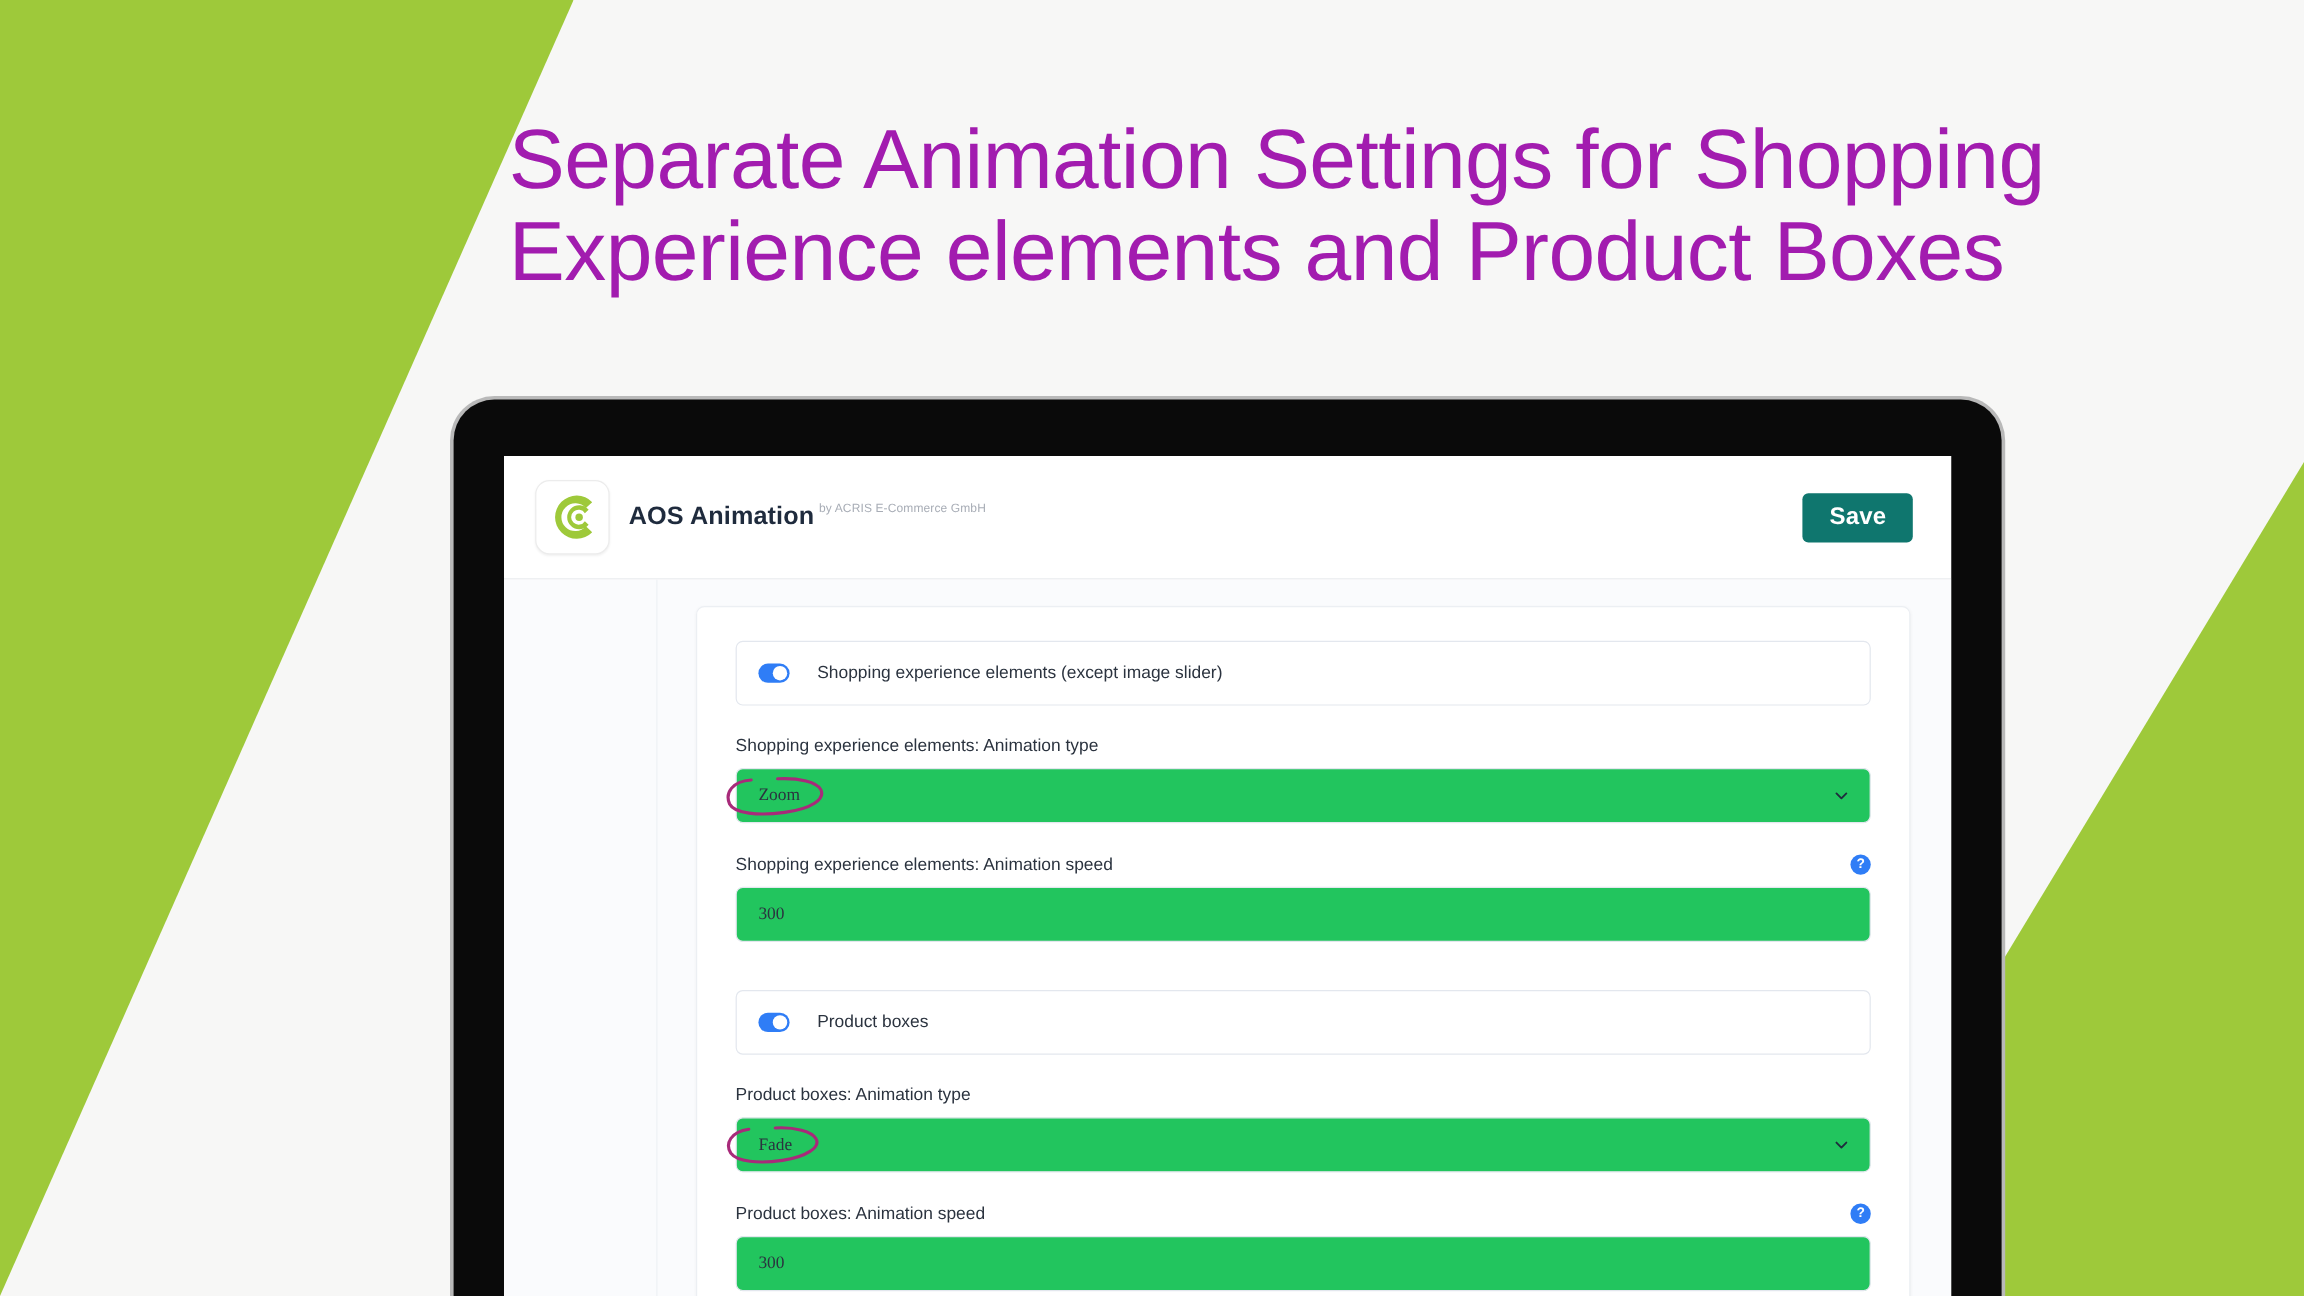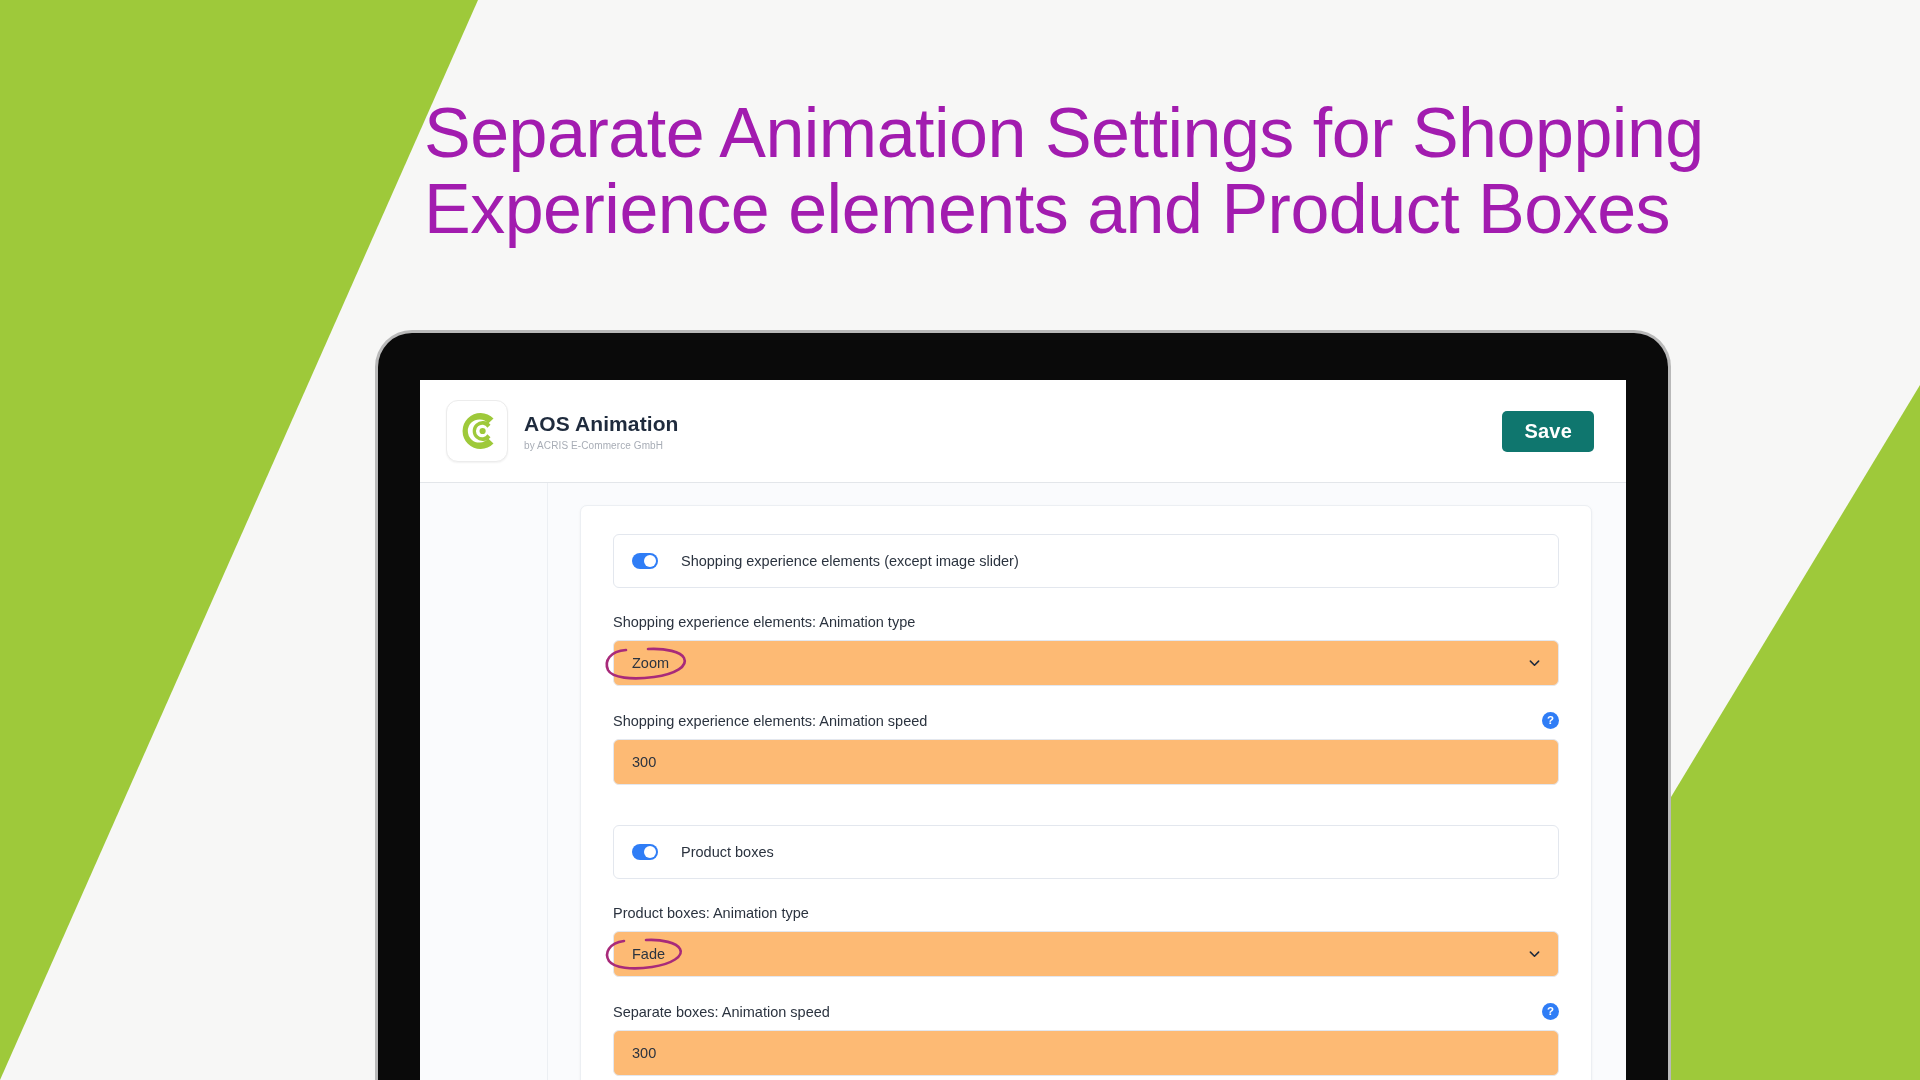--- a/index.html
+++ b/index.html
@@ -59,21 +59,21 @@
     padding:0 32px 0 26px;
     flex:0 0 auto;
   }
   .brand{ display:flex; align-items:center; gap:16px; }
   .logo-tile{
     width:62px; height:62px; border-radius:12px;
     background:#ffffff; border:1px solid #ececec;
     display:flex; align-items:center; justify-content:center;
     box-shadow:0 1px 2px rgba(0,0,0,.06);
   }
-  .brand-text{ display:flex; flex-direction:column; gap:4px; }
+  .brand-text{ display:flex; flex-direction:row; gap:4px; }
   .brand-title{ font-size:21px; font-weight:700; color:#1f2b3d; letter-spacing:.1px; }
   .brand-sub{ font-size:10px; color:#a8adb6; letter-spacing:.1px; }
   .save-btn{
     margin-left:auto;
     background:#0f766e; color:#ffffff;
     font-size:20px; font-weight:700;
     padding:9px 22px; border:none; border-radius:5px;
     cursor:pointer; letter-spacing:.2px;
   }
 
@@ -119,22 +119,22 @@
   .field-label{ font-size:14.5px; color:#2b333f; }
   .info-icon{
     margin-left:auto; width:17px; height:17px; border-radius:50%;
     background:#2f7df6; color:#fff; font-size:11.5px; font-weight:700;
     display:flex; align-items:center; justify-content:center;
     cursor:pointer; line-height:1;
   }
   .control{
     position:relative; margin-top:10px;
     height:46px; border:1px solid #e3e7ee; border-radius:6px;
-    background:#fdba74; display:flex; align-items:center;
-    padding:0 18px; font-size:14.5px; color:#2b333f;
+    background:#22c55e; display:flex; align-items:center;
+    padding:0 18px; font-size:14.5px; color:#2b333f;font-family:Liberation Serif, serif;
   }
   .control.select{ cursor:pointer; }
   .chevron{
     position:absolute; right:18px; top:50%; transform:translateY(-50%);
     width:11px; height:11px;
   }
   .chevron svg{ display:block; }
 
   
   .annot{
@@ -238,21 +238,21 @@
                   <span class="chevron">
                     <svg width="11" height="11" viewBox="0 0 12 12">
                       <path d="M1.5 4 L6 8.5 L10.5 4" fill="none" stroke="#1f2b3d" stroke-width="1.7" stroke-linecap="round" stroke-linejoin="round"></path>
                     </svg>
                   </span>
                 </div>
               </div>
 
               <div class="field">
                 <div class="field-head">
-                  <span class="field-label">Separate boxes: Animation speed</span>
+                  <span class="field-label">Product boxes: Animation speed</span>
                   <span class="info-icon">?</span>
                 </div>
                 <div class="control">
                   <span>300</span>
                 </div>
               </div>
 
             </div>
           </div>
         </div>

